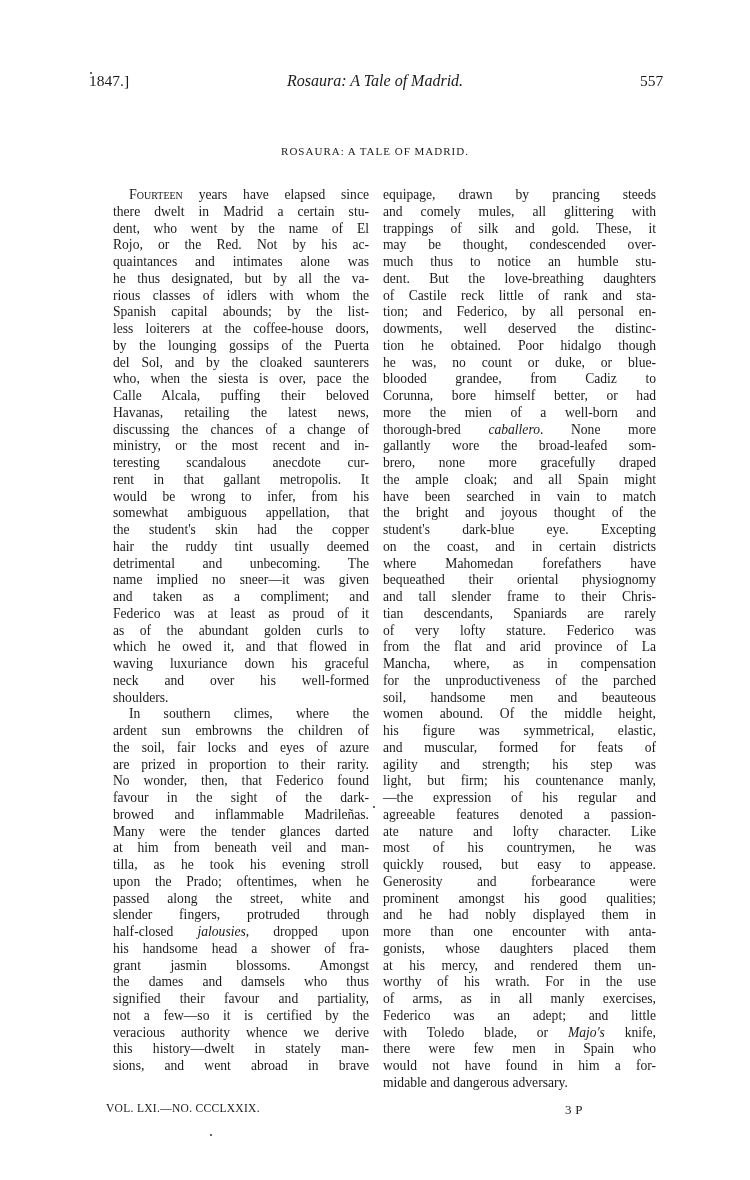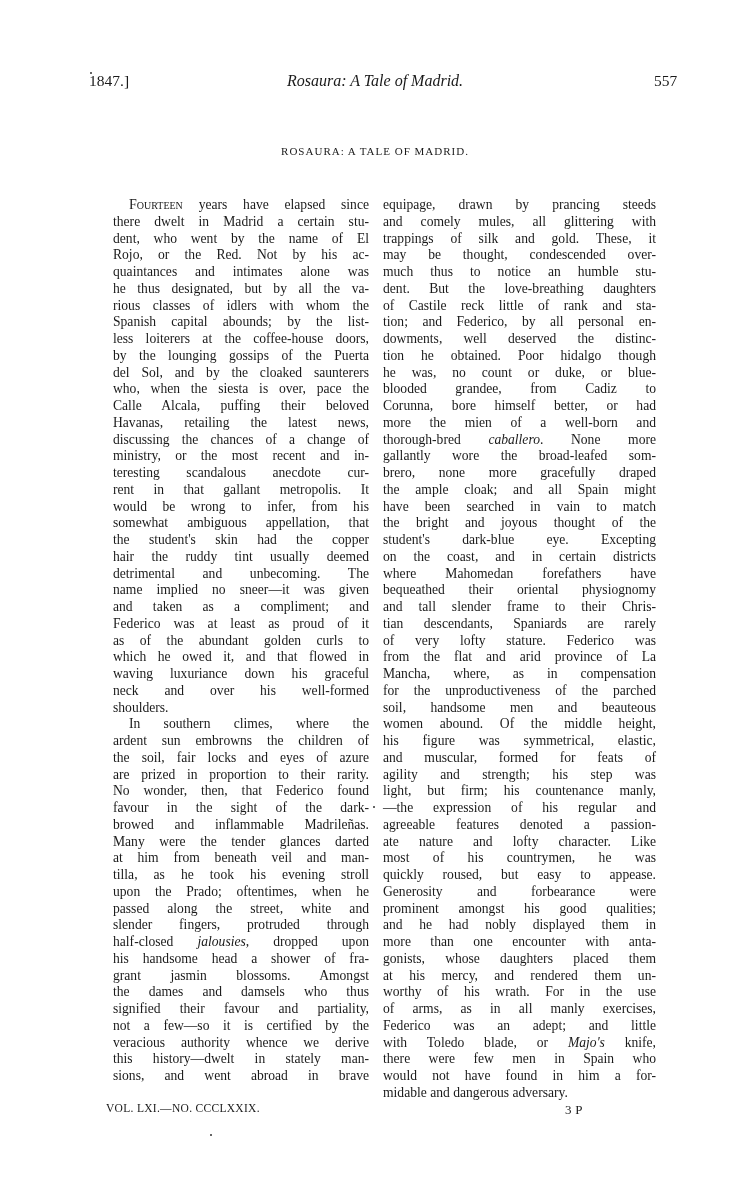--- a/index.html
+++ b/index.html
@@ -2,24 +2,24 @@
 <html><head>
 <meta charset="utf-8">
 <style>
   html, body { margin: 0; padding: 0; background: #ffffff; }
   body { width: 750px; height: 1180px; position: relative; overflow: hidden;
          font-family: "Liberation Serif", "DejaVu Serif", serif; color: #1a1a1a; }
   .running-head { position: absolute; top: 72px; left: 0; width: 750px; height: 24px;
                   font-size: 15.5px; }
   .rh-date { position: absolute; left: 89px; top: 0; }
   .rh-title { position: absolute; left: 0; width: 750px; text-align: center; top: 0; font-style: italic; font-size: 16px; }
-  .rh-page { position: absolute; left: 654px; top: 0; }
+  .rh-page { position: absolute; left: 640px; top: 0; }
   .article-title { position: absolute; top: 145px; left: 0; width: 750px; text-align: center;
                    font-size: 11px; letter-spacing: 1px; }
-  .col { position: absolute; top: 197px; font-size: 13.6px; line-height: 16.75px; }
+  .col { position: absolute; top: 187px; font-size: 13.6px; line-height: 16.75px; }
   .col-left { left: 113px; width: 256px; }
   .col-right { left: 383px; width: 273px; }
   .line { display: block; white-space: nowrap; text-align: justify; text-align-last: justify; height: 16.75px; overflow: visible; }
   .line.last { text-align-last: left; }
   .line.indent { padding-left: 16px; }
   .sc { font-variant: small-caps; font-size: 14px; }
   em { font-style: italic; }
   .footer { position: absolute; top: 1102px; font-size: 11.5px; letter-spacing: 0.3px; }
   .footer-vol { left: 106px; font-family: Liberation Serif, serif; }
   .footer-sig { left: 565px; font-size: 13px; }

